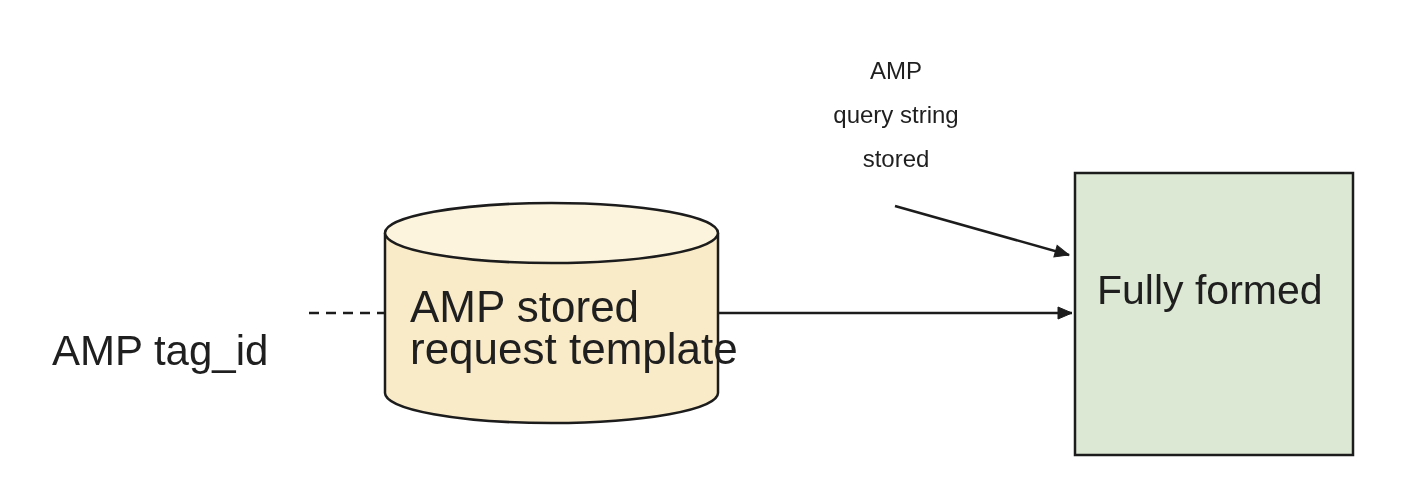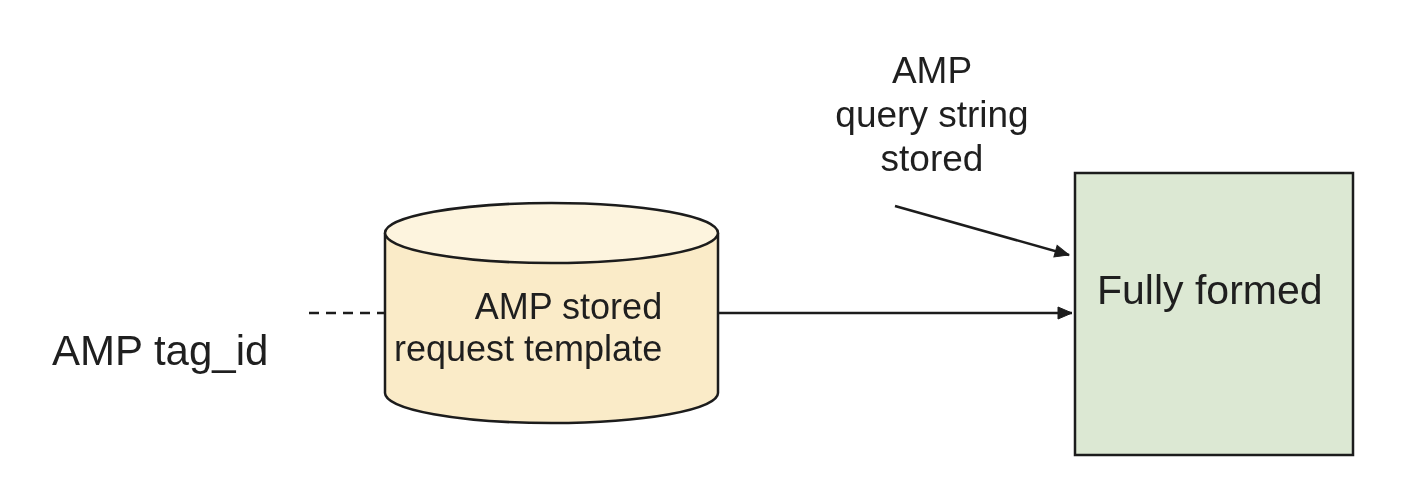--- a/index.html
+++ b/index.html
@@ -32,31 +32,31 @@
     color: #1f1f1f;
   }
   .amp-tag-id {
     left: 52px;
     top: 287px;
     font-size: 42px;
     line-height: 46px;
     margin-top: 41px;
   }
   .cylinder-label {
-    left: 394px;
+    left: 410px;
     top: 286px;
-    font-size: 36px;
+    font-size: 44px;
     line-height: 42px;
-    text-align: right;
+    text-align: left;
   }
   .query-label {
-    left: 782px;
+    left: 746px;
     top: 49px;
     width: 300px;
-    font-size: 37px;
+    font-size: 24px;
     line-height: 44px;
     text-align: center;
   }
   .ortb-label {
     left: 1097px;
     top: 266px;
     font-size: 41px;
     line-height: 48px;
     text-align: right;
   }

